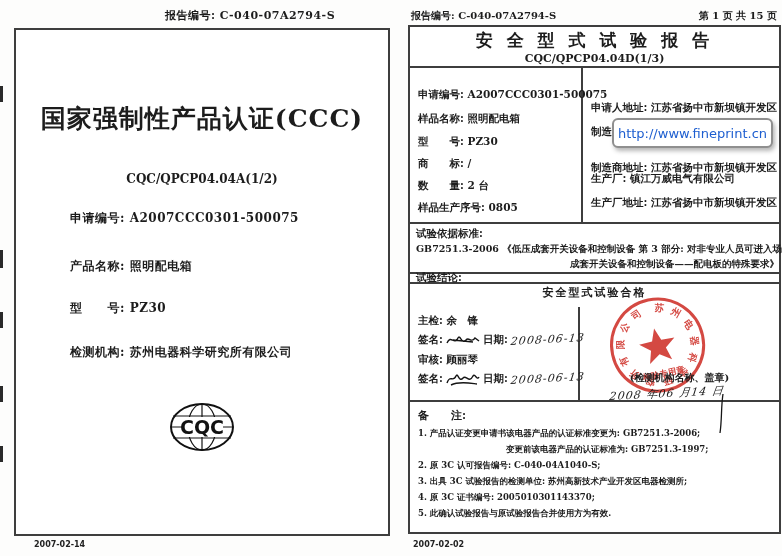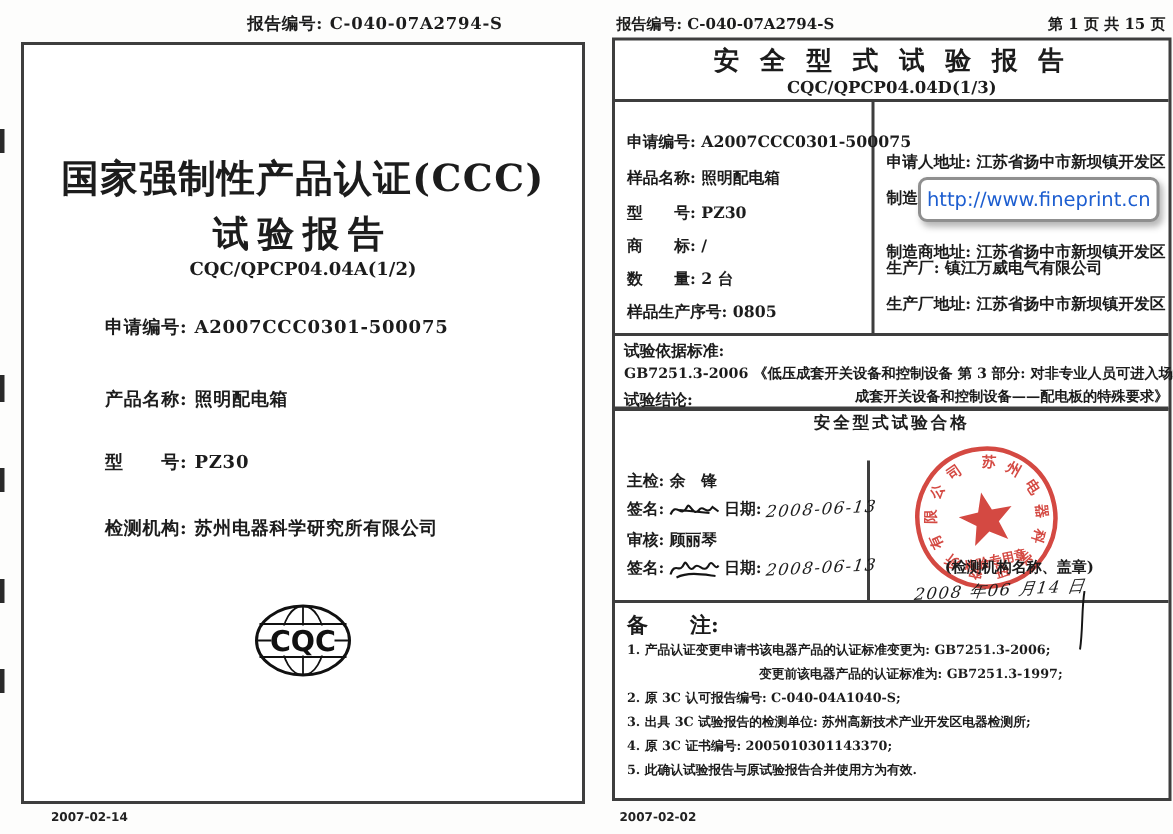--- a/index.html
+++ b/index.html
@@ -34,36 +34,36 @@
   .r-title .c{position:absolute;top:25px;width:100%;text-align:center;font-size:11px;font-weight:bold;}
   .r-info{top:41px;height:156px;border-bottom:2px solid #3e3e3e;}
   .cell-l{position:absolute;left:0;top:0;bottom:0;width:171px;border-right:2px solid #3e3e3e;}
   .cell-r{position:absolute;left:173px;top:0;bottom:0;right:0;}
   .iline{position:absolute;left:8px;font-size:10.5px;font-weight:bold;white-space:nowrap;}
   .r-std{top:197px;height:50px;border-bottom:2px solid #3e3e3e;}
   .slabel{position:absolute;left:6px;top:3px;font-size:10.5px;font-weight:bold;}
   .sline1{position:absolute;left:0;top:19px;width:100%;text-align:left;padding-left:6px;
           box-sizing:border-box;font-size:9.5px;font-weight:bold;white-space:nowrap;}
   .sline2{position:absolute;left:0;top:34px;width:100%;text-align:right;font-size:9.5px;font-weight:bold;}
-  .r-con{top:230px;height:16px;border-bottom:2px solid #3e3e3e;}
+  .r-con{top:241px;height:16px;border-bottom:2px solid #3e3e3e;}
   .cvalue{position:absolute;left:0;top:17px;width:100%;text-align:center;
           font-size:11px;font-weight:bold;letter-spacing:2px;}
   .r-sign{top:280px;height:95px;border-bottom:2px solid #3e3e3e;}
   .r-sign .cell-l{width:168px;}
   .r-sign .cell-r{left:170px;}
   .sgline{position:absolute;left:8px;font-size:10.5px;font-weight:bold;white-space:nowrap;}
   .hand{display:inline-block;font-style:italic;transform:skewX(-10deg) rotate(-3deg);
         font-size:11px;font-weight:normal;letter-spacing:1px;}
   .sig-svg{vertical-align:middle;margin:0 2px;}
   .seal{position:absolute;left:28px;top:-12px;transform:rotate(-12deg);opacity:.92;}
   .stamp-cap{position:absolute;left:0;top:64px;width:100%;text-align:center;
              font-size:10px;font-weight:bold;}
   .stamp-date{position:absolute;left:30px;top:79px;font-size:11px;}
   .r-notes{top:375px;height:126px;}
-  .nlabel{position:absolute;left:8px;top:6px;font-size:14px;font-weight:bold;}
+  .nlabel{position:absolute;left:8px;top:6px;font-size:11px;font-weight:bold;}
   .nline{position:absolute;left:8px;font-size:8.5px;font-weight:bold;white-space:nowrap;}
   .nline.indent{left:96px;}
   
   .watermark{position:absolute;left:612px;top:118px;width:157px;height:26px;background:#fff;
              border:2px solid #8f8f8f;border-radius:6px;box-shadow:2px 3px 4px rgba(50,50,50,.35);
              display:flex;align-items:center;justify-content:center;color:#1d5ed0;
              font-family:"DejaVu Sans","Liberation Sans",sans-serif;font-size:13px;z-index:20;}
 </style>
 </head>
 <body>
@@ -76,21 +76,20 @@
   <div class="scan-mark" style="top:386px;height:16px;"></div>
   <div class="scan-mark" style="top:446px;height:16px;"></div>
 
   <div class="pl-reportno">
     <span>报告编号:</span>
     <span>C-040-07A2794-S</span>
   </div>
 
   <div class="page-left">
     <div class="pl-title1">国家强制性产品认证(CCC)</div>
-    <div class="pl-title2">试验报告</div>
     <div class="pl-code">CQC/QPCP04.04A(1/2)</div>
 
     <div class="pl-field" style="top:180px;">
       <span>申请编号:</span>
       <span>A2007CCC0301-500075</span>
     </div>
     <div class="pl-field" style="top:228px;">
       <span>产品名称:</span>
       <span>照明配电箱</span>
     </div>

